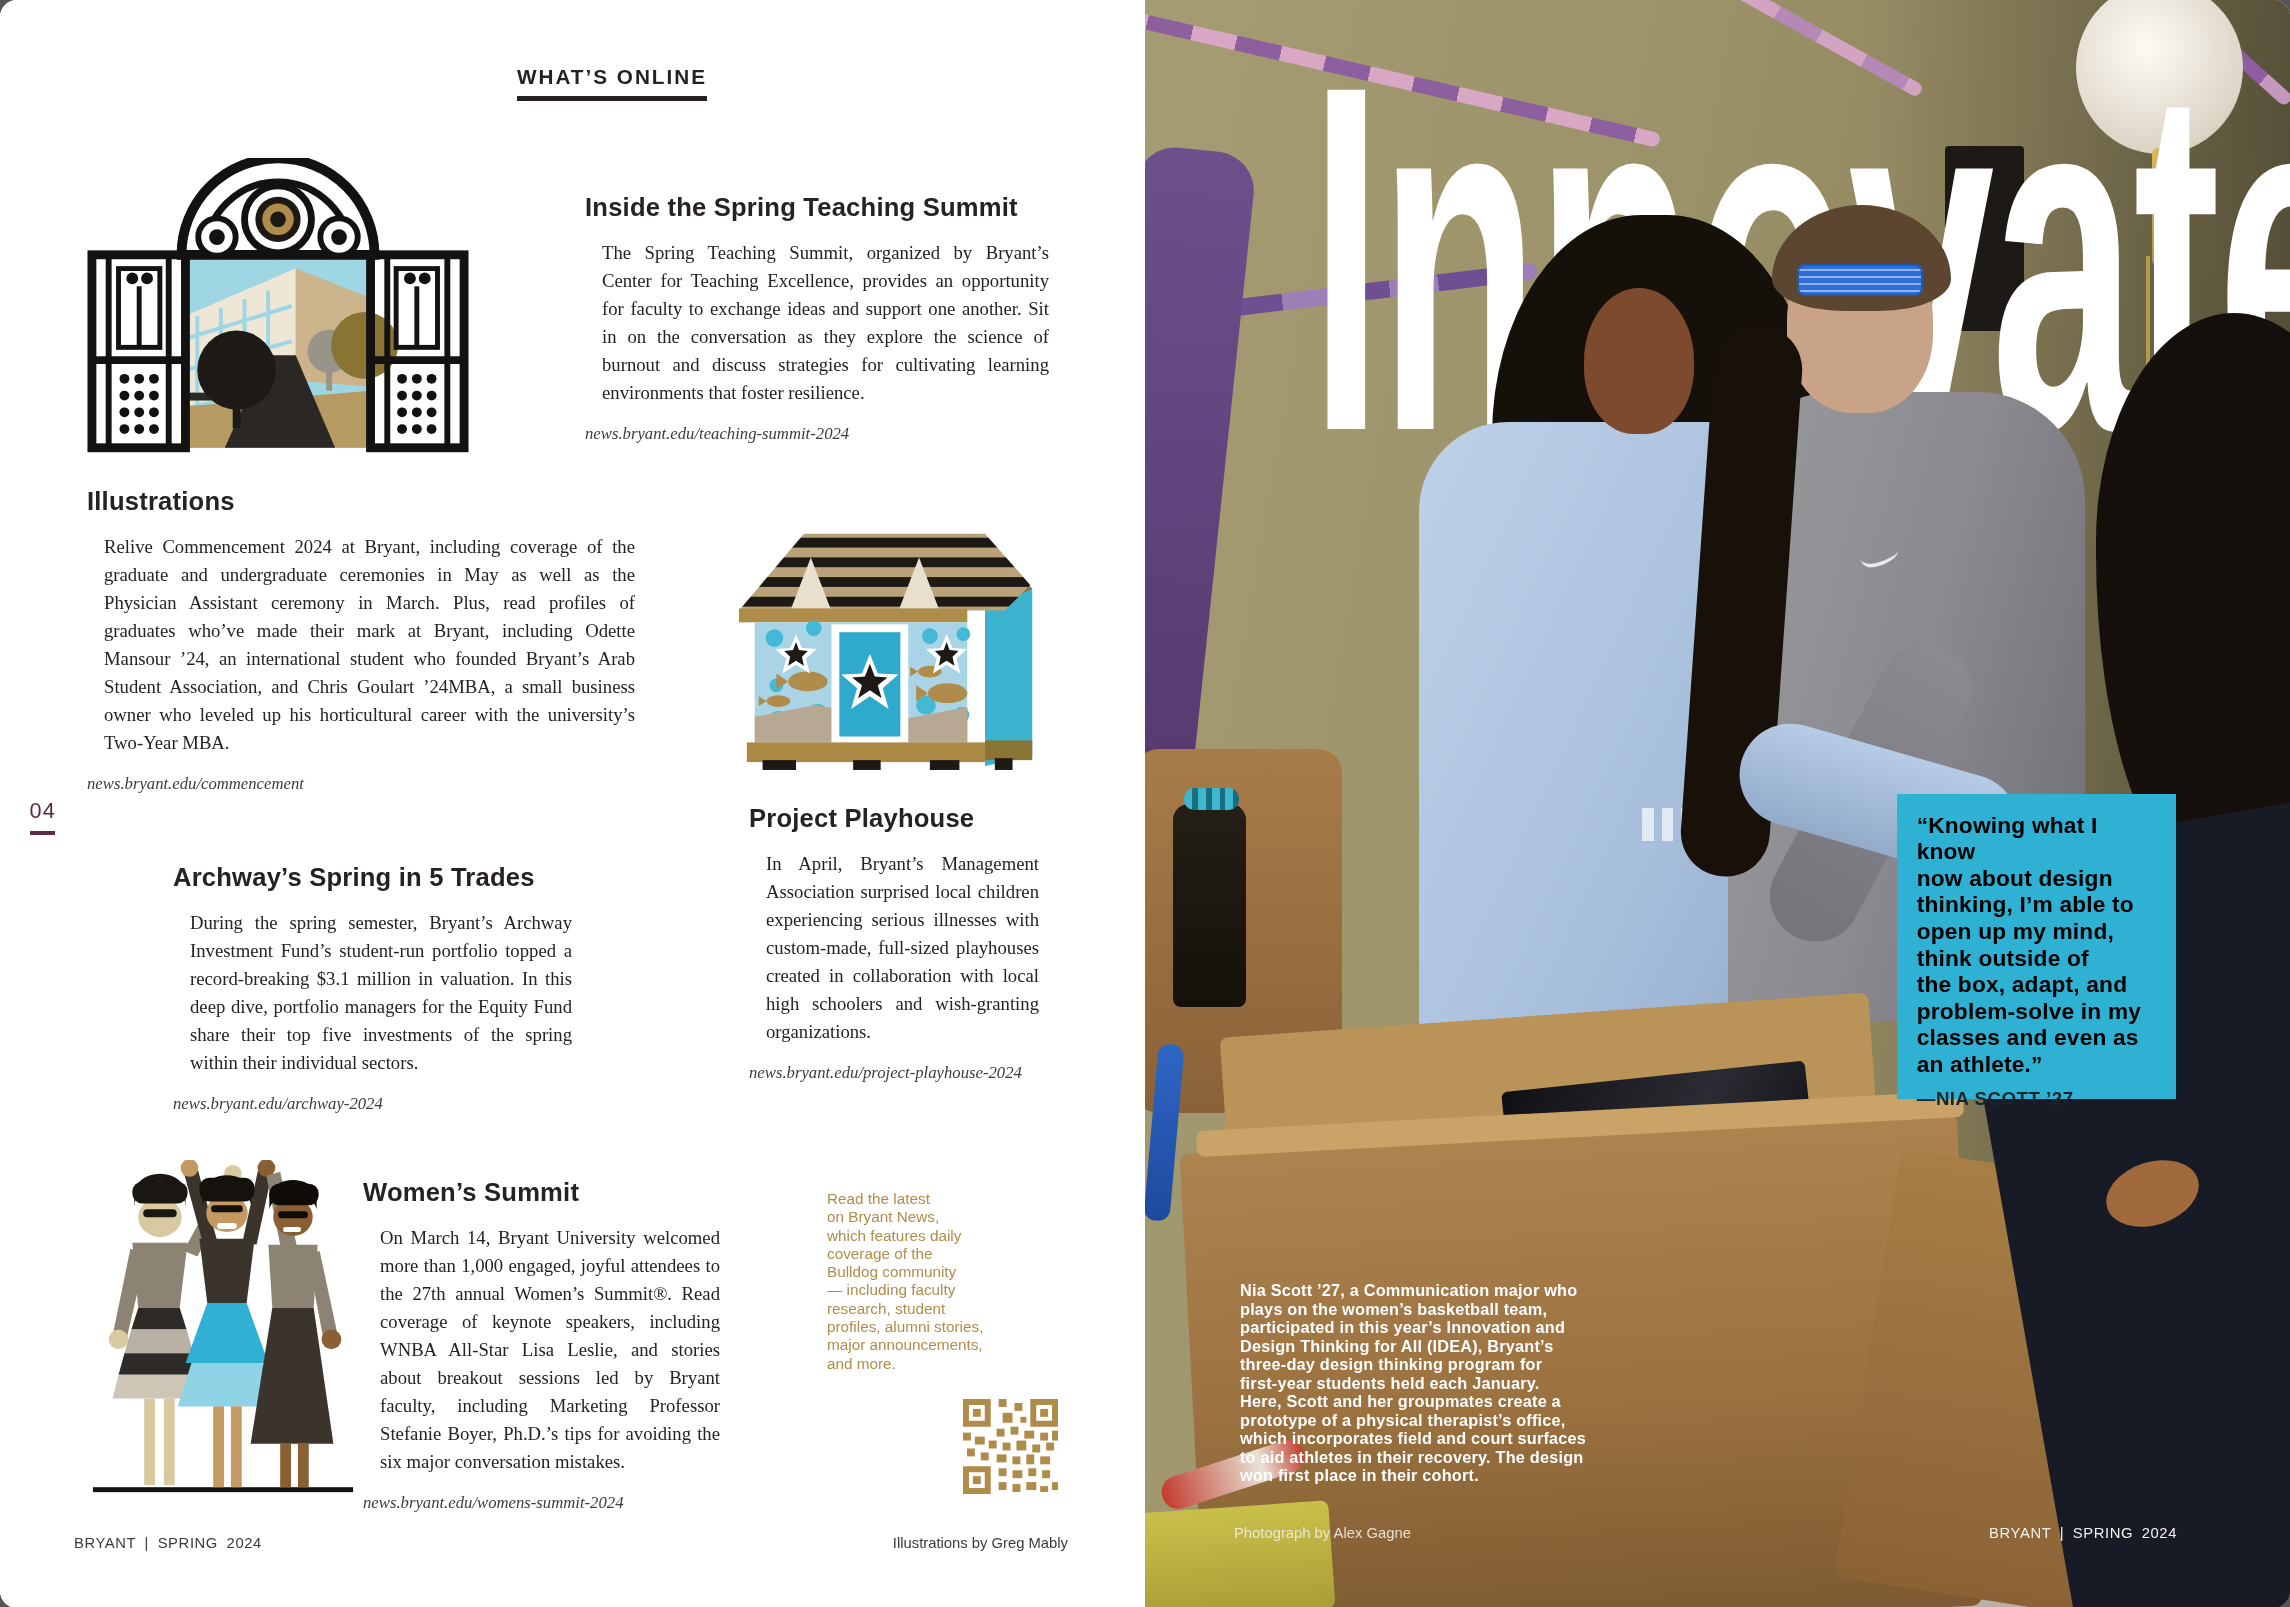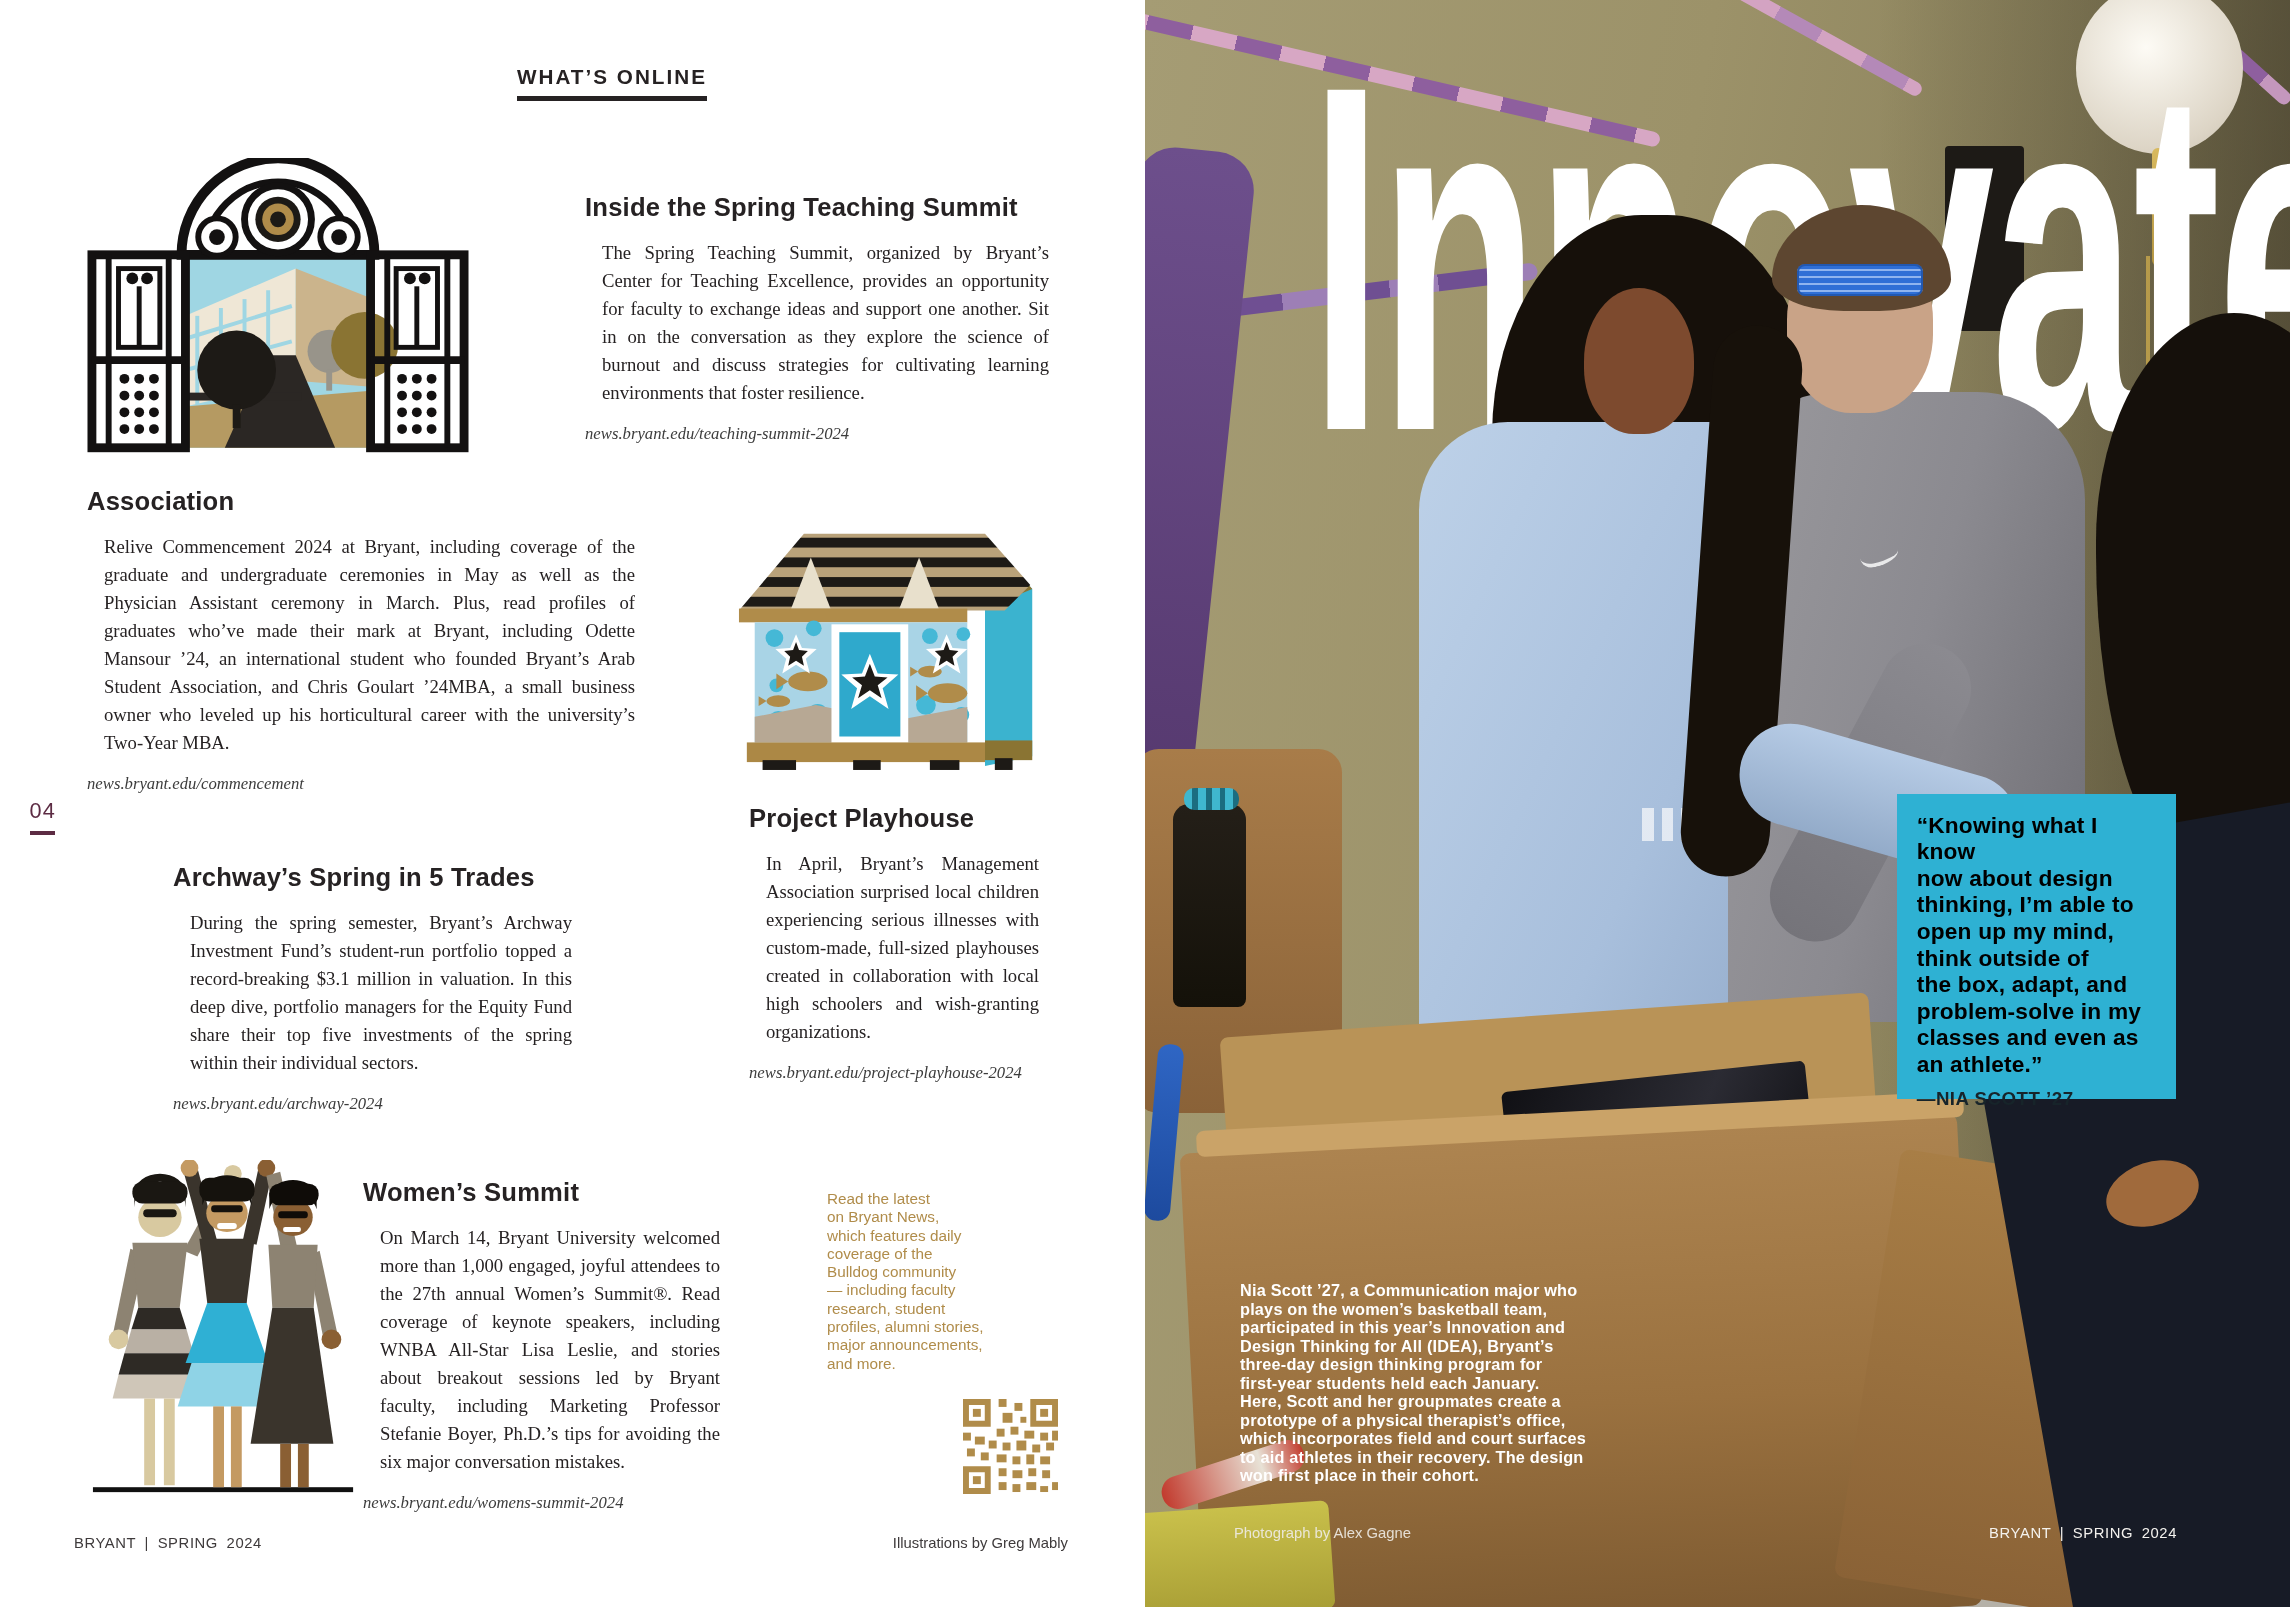--- a/index.html
+++ b/index.html
@@ -1,17 +1,17 @@
 <!DOCTYPE html>
 <html lang="en"><head>
 <meta charset="utf-8">
 <style>
   html,body{margin:0;padding:0;background:#555;}
   .spread{position:relative;width:2290px;height:1608px;background:#ffffff;overflow:hidden;
-          font-family:"Liberation Sans",sans-serif;color:#262223;}
+          font-family:"Liberation Sans",sans-serif;color:#262223;border-radius:17px;}
 
   
   .left-page{position:absolute;left:0;top:0;width:1145px;height:1608px;background:#fff;}
 
   .whats-online{position:absolute;left:517px;top:65px;text-align:center;}
   .wo-text{display:block;font-weight:800;font-size:20.7px;letter-spacing:2px;color:#262223;}
   .wo-rule{display:block;height:4.9px;background:#262223;margin-top:6.9px;}
 
   .illus{position:absolute;}
   .archway-svg{left:87px;top:158px;}
@@ -242,21 +242,21 @@
       </g>
     </svg>
 
     <article id="art-teaching" class="article">
       <h2>Inside the Spring Teaching Summit</h2>
       <p class="body">The Spring Teaching Summit, organized by Bryant’s Center for Teaching Excellence, provides an opportunity for faculty to exchange ideas and support one another. Sit in on the conversation as they explore the science of burnout and discuss strategies for cultivating learning environments that foster resilience.</p>
       <div class="link">news.bryant.edu/teaching-summit-2024</div>
     </article>
 
     <article id="art-commencement" class="article">
-      <h2>Association</h2>
+      <h2>Illustrations</h2>
       <p class="body">Relive Commencement 2024 at Bryant, including coverage of the graduate and undergraduate ceremonies in May as well as the Physician Assistant ceremony in March. Plus, read profiles of graduates who’ve made their mark at Bryant, including Odette Mansour ’24, an international student who founded Bryant’s Arab Student Association, and Chris Goulart ’24MBA, a small business owner who leveled up his horticultural career with the university’s Two-Year MBA.</p>
       <div class="link">news.bryant.edu/commencement</div>
     </article>
 
     <svg class="illus playhouse-svg" width="310" height="252" viewBox="0 0 315 256">
       <defs>
         <pattern id="roofStripes" width="20" height="20" patternUnits="userSpaceOnUse">
           <rect width="20" height="10" fill="#1d1a16"></rect>
             <rect y="10" width="20" height="10" fill="#b9a27a"></rect>
         </pattern>

